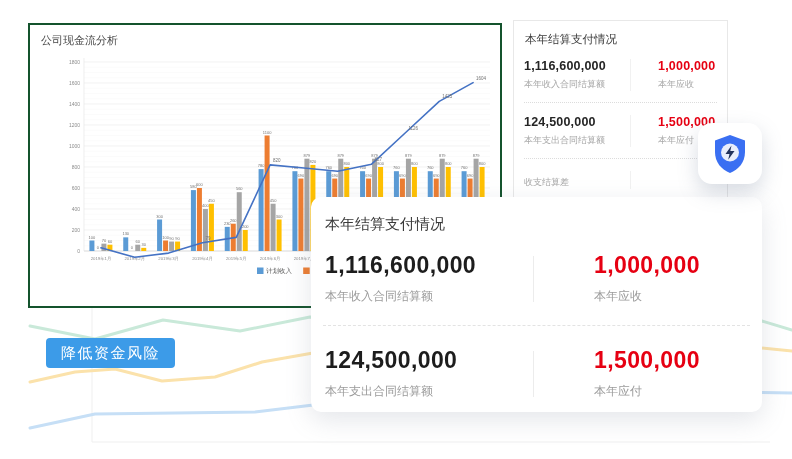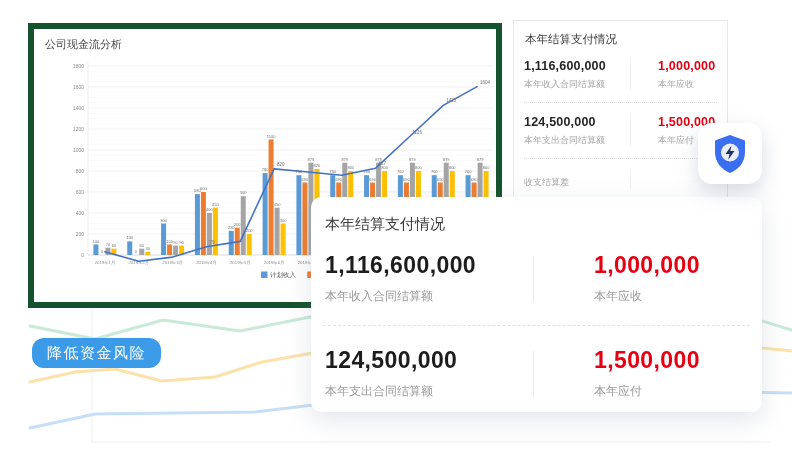--- a/index.html
+++ b/index.html
@@ -4,21 +4,21 @@
 <style>
   html,body{margin:0;padding:0}
   body{width:792px;height:459px;position:relative;overflow:hidden;background:#fff;
        font-family:"Liberation Sans",sans-serif;}
   svg text{font-family:"Liberation Sans",sans-serif;}
 
   #bg-decor{position:absolute;left:0;top:0;width:792px;height:459px;z-index:0;}
 
   
   .chart-panel{position:absolute;left:28px;top:23px;width:474px;height:285px;
-    background:#fff;border:6px solid #14532d;box-sizing:border-box;z-index:1;}
+    background:#fff;border:2px solid #14532d;box-sizing:border-box;z-index:1;}
   .chart-title{position:absolute;left:11px;top:8px;font-size:11px;color:#4a4a4a;}
   #main-chart{position:absolute;left:8px;top:24px;width:458px;height:254px;}
 
   
   .summary-panel{position:absolute;left:513px;top:20px;width:215px;height:290px;
     background:#fff;border:1px solid #e8e8e8;box-sizing:border-box;padding:9px 10px;z-index:1;}
   .sp-title{font-size:11.5px;color:#3c3c3c;margin:2px 0 12px 1px;}
   .sp-row{display:flex;align-items:flex-start;}
   .sp-col-left{width:106px;border-right:1px solid #f1f1f1;}
   .sp-col-right{padding-left:27px;}
@@ -40,22 +40,22 @@
   .oc-row{display:flex;align-items:flex-start;}
   .oc-col-left{width:208px;padding-left:2px;}
   .oc-divider{width:1px;height:46px;background:#ececec;margin-top:4px;}
   .oc-col-right{padding-left:60px;}
   .oc-value{font-size:23px;font-weight:bold;color:#1d1d1d;letter-spacing:.4px;}
   .oc-value.red{color:#e60012;}
   .oc-label{font-size:12px;color:#9b9b9b;margin-top:9px;}
   .oc-dashed{border-top:1px dashed #e3e3e3;margin:20px 0 21px;}
 
   
-  .risk-badge{position:absolute;left:32px;top:338px;width:129px;height:30px;background:#3c9be8;
-    border-radius:12px;color:#fff;font-size:15px;letter-spacing:1.5px;z-index:2;
+  .risk-badge{position:absolute;left:46px;top:338px;width:129px;height:30px;background:#3c9be8;
+    border-radius:4px;color:#fff;font-size:15px;letter-spacing:1.5px;z-index:2;
     display:flex;align-items:center;justify-content:center;}
 </style>
 </head>
 <body>
 
 <svg id="bg-decor" viewBox="0 0 792 459">
     <line x1="92" y1="308" x2="92" y2="442" stroke="#efefef" stroke-width="1"></line>
     <line x1="92" y1="442" x2="770" y2="442" stroke="#efefef" stroke-width="1"></line>
     <polyline points="30,326 95,339 163,320 240,331 310,317 420,323 540,315 650,322 735,313 792,330" fill="none" stroke="#c9e9d9" stroke-width="3" stroke-linejoin="round" stroke-linecap="round"></polyline>
     <polyline points="30,382 75,372 115,369 162,381 215,377 262,362 330,350 430,361 540,348 640,357 720,344 792,351" fill="none" stroke="#fbe2ab" stroke-width="3" stroke-linejoin="round" stroke-linecap="round"></polyline>

